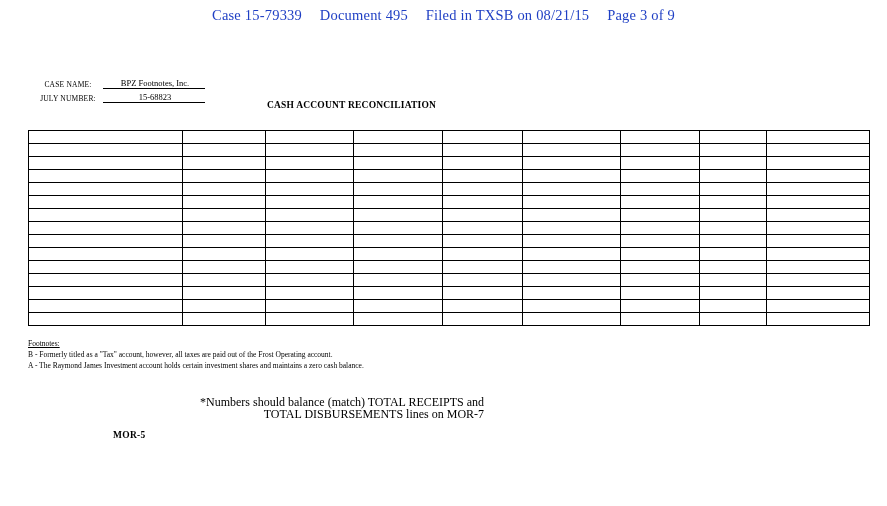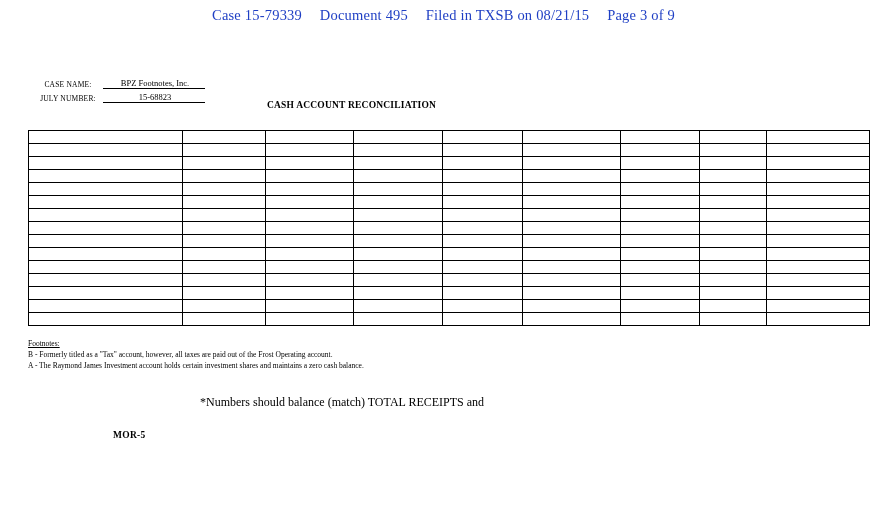--- a/index.html
+++ b/index.html
@@ -316,15 +316,16 @@
 </table>
 
 <div class="footnotes">
   <div class="fn-title">Footnotes:</div>
   <div>B - Formerly titled as a "Tax" account, however, all taxes are paid out of the Frost Operating account.</div>
   <div>A - The Raymond James Investment account holds certain investment shares and maintains a zero cash balance.</div>
 </div>
 
 <div class="balance-note">
   <div>*Numbers should balance (match) TOTAL RECEIPTS and</div>
+  <div>TOTAL DISBURSEMENTS lines on MOR-7</div>
 </div>
 
 <div class="mor">MOR-5</div>
 
 </body></html>

